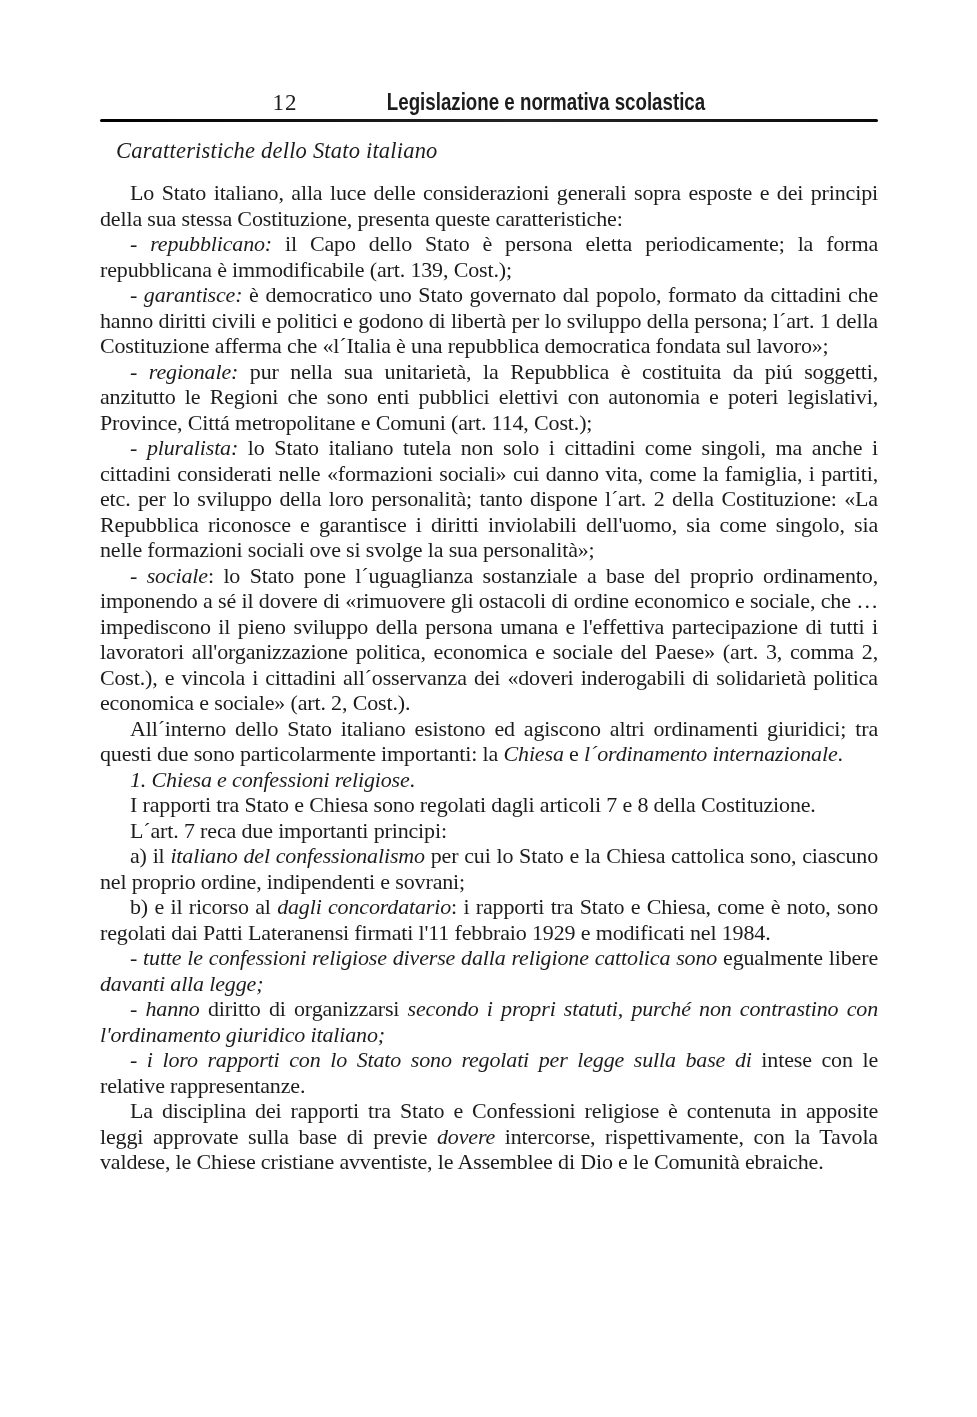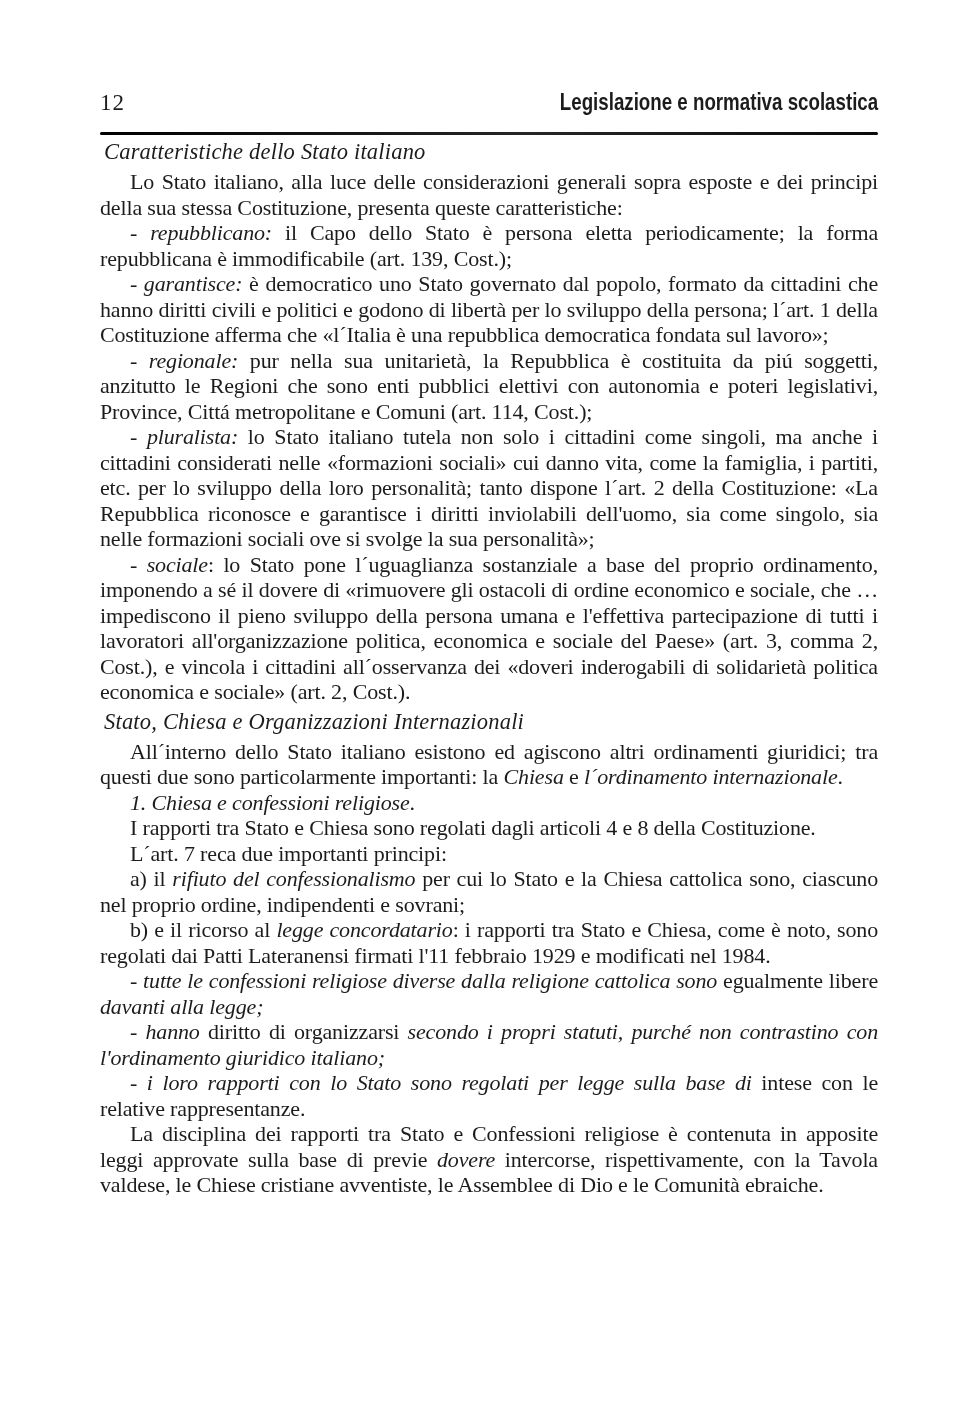--- a/index.html
+++ b/index.html
@@ -15,23 +15,23 @@
     background: #ffffff;
     color: #1c1c1c;
     font-family: "Liberation Serif", serif;
     overflow: hidden;
     box-sizing: border-box;
   }
   
   .header {
     margin: 90px 99px 0 100px;
     display: flex;
-    justify-content: space-between;
+    justify-content: center;
     align-items: flex-end;
-    padding-bottom: 18px;
+    padding-bottom: 5px;
   }
   .page-number {
     font-size: 23px;
     line-height: 1;
     letter-spacing: 1px;
   }
   .running-title {
     font-family: "Liberation Sans", sans-serif;
     font-weight: bold;
     font-size: 24px;
@@ -49,21 +49,21 @@
   }
   
   .content {
     margin: 0 99px 0 100px;
   }
   h2.section-title {
     font-style: italic;
     font-weight: normal;
     font-size: 22.5px;
     line-height: 26px;
-    margin: 4px;
+    margin: 16px;
     letter-spacing: 0.2px;
   }
   .s1-title { margin-top: 50px; }
   .s2-title { margin-top: 66px; }
   p.para {
     margin: 0;
     font-size: 22px;
     line-height: 25.5px;
     letter-spacing: -0.15px;
     text-align: justify;
@@ -90,29 +90,28 @@
     <h2 class="section-title s1-title">Caratteristiche dello Stato italiano</h2>
 
     <p class="para mt-after-title"><span>Lo Stato italiano, alla luce delle considerazioni generali sopra esposte e dei principi della sua stessa Costituzione, presenta queste caratteristiche:</span></p>
 
     <p class="para mt-blankline"><span>- </span><em>repubblicano:</em><span> il Capo dello Stato è persona eletta periodicamente; la forma repubblicana è immodificabile (art. 139, Cost.);</span></p>
     <p class="para"><span>- </span><em>garantisce:</em><span> è democratico uno Stato governato dal popolo, formato da cittadini che hanno diritti civili e politici e godono di libertà per lo sviluppo della persona; l´art. 1 della Costituzione afferma che «l´Italia è una repubblica democratica fondata sul lavoro»;</span></p>
     <p class="para"><span>- </span><em>regionale:</em><span> pur nella sua unitarietà, la Repubblica è costituita da piú soggetti, anzitutto le Regioni che sono enti pubblici elettivi con autonomia e poteri legislativi, Province, Cittá metropolitane e Comuni (art. 114, Cost.);</span></p>
     <p class="para"><span>- </span><em>pluralista:</em><span> lo Stato italiano tutela non solo i cittadini come singoli, ma anche i cittadini considerati nelle «formazioni sociali» cui danno vita, come la famiglia, i partiti, etc. per lo sviluppo della loro personalità; tanto dispone l´art. 2 della Costituzione: «La Repubblica riconosce e garantisce i diritti inviolabili dell'uomo, sia come singolo, sia nelle formazioni sociali ove si svolge la sua personalità»;</span></p>
     <p class="para"><span>- </span><em>sociale</em><span>: lo Stato pone l´uguaglianza sostanziale a base del proprio ordinamento, imponendo a sé il dovere di «rimuovere gli ostacoli di ordine economico e sociale, che … impediscono il pieno sviluppo della persona umana e l'effettiva partecipazione di tutti i lavoratori all'organizzazione politica, economica e sociale del Paese» (art. 3, comma 2, Cost.), e vincola i cittadini all´osservanza dei «doveri inderogabili di solidarietà politica economica e sociale» (art. 2, Cost.).</span></p>
 
-    <h2 class="section-title s2-title">Stato, Chiesa e Organizzazioni Internazionali</h2>
 
     <p class="para mt-after-title"><span>All´interno dello Stato italiano esistono ed agiscono altri ordinamenti giuridici; tra questi due sono particolarmente importanti: la </span><em>Chiesa</em><span> e </span><em>l´ordinamento internazionale</em><span>.</span></p>
 
     <p class="para mt-blankline"><em>1. Chiesa e confessioni religiose</em><span>.</span></p>
-    <p class="para"><span>I rapporti tra Stato e Chiesa sono regolati dagli articoli 4 e 8 della Costituzione.</span></p>
+    <p class="para"><span>I rapporti tra Stato e Chiesa sono regolati dagli articoli 7 e 8 della Costituzione.</span></p>
     <p class="para"><span>L´art. 7 reca due importanti principi:</span></p>
-    <p class="para"><span>a) il </span><em>rifiuto del confessionalismo</em><span> per cui lo Stato e la Chiesa cattolica sono, ciascuno nel proprio ordine, indipendenti e sovrani;</span></p>
-    <p class="para"><span>b) e il ricorso al </span><em>legge concordatario</em><span>: i rapporti tra Stato e Chiesa, come è noto, sono regolati dai Patti Lateranensi firmati l'11 febbraio 1929 e modificati nel 1984.</span></p>
+    <p class="para"><span>a) il </span><em>italiano del confessionalismo</em><span> per cui lo Stato e la Chiesa cattolica sono, ciascuno nel proprio ordine, indipendenti e sovrani;</span></p>
+    <p class="para"><span>b) e il ricorso al </span><em>dagli concordatario</em><span>: i rapporti tra Stato e Chiesa, come è noto, sono regolati dai Patti Lateranensi firmati l'11 febbraio 1929 e modificati nel 1984.</span></p>
     <p class="para"><span>- </span><em>tutte le confessioni religiose diverse dalla religione cattolica sono</em><span> egualmente libere </span><em>davanti alla legge;</em></p>
     <p class="para"><span>- </span><em>hanno</em><span> diritto di organizzarsi </span><em>secondo i propri statuti, purché non contrastino con l'ordinamento giuridico italiano;</em></p>
     <p class="para"><span>- </span><em>i loro rapporti con lo Stato sono regolati per legge sulla base di</em><span> intese con le relative rappresentanze.</span></p>
 
     <p class="para mt-lastpara"><span>La disciplina dei rapporti tra Stato e Confessioni religiose è contenuta in apposite leggi approvate sulla base di previe </span><em>dovere</em><span> intercorse, rispettivamente, con la Tavola valdese, le Chiese cristiane avventiste, le Assemblee di Dio e le Comunità ebraiche.</span></p>
 
   </div>
 </div>
 
 </body></html>

